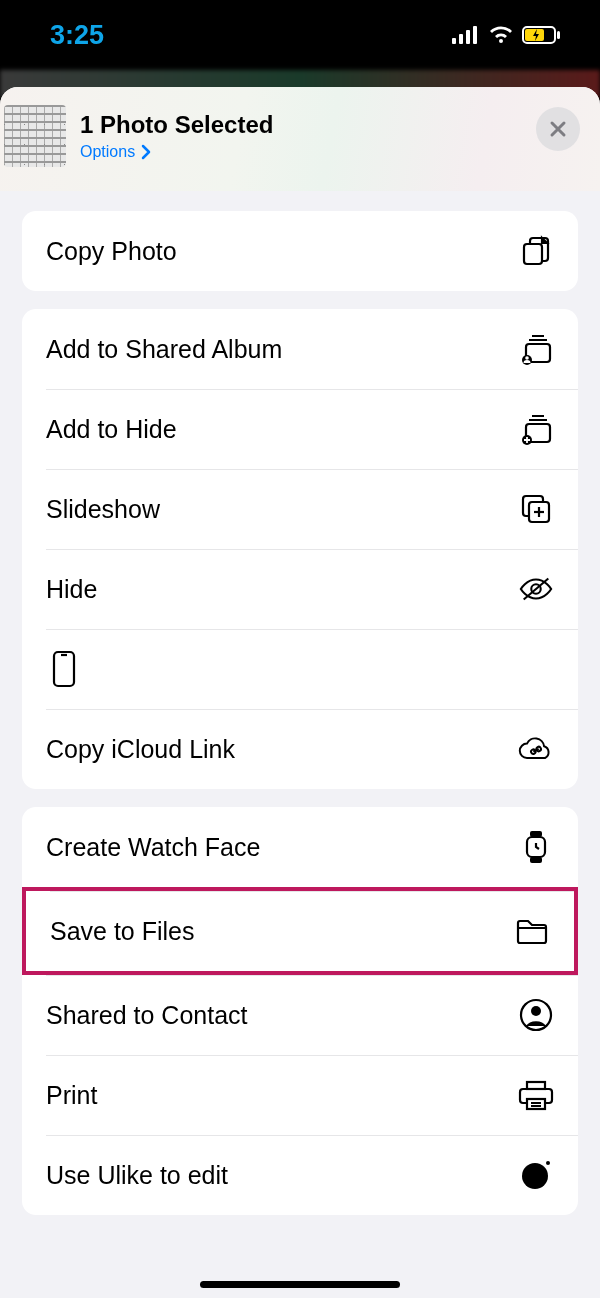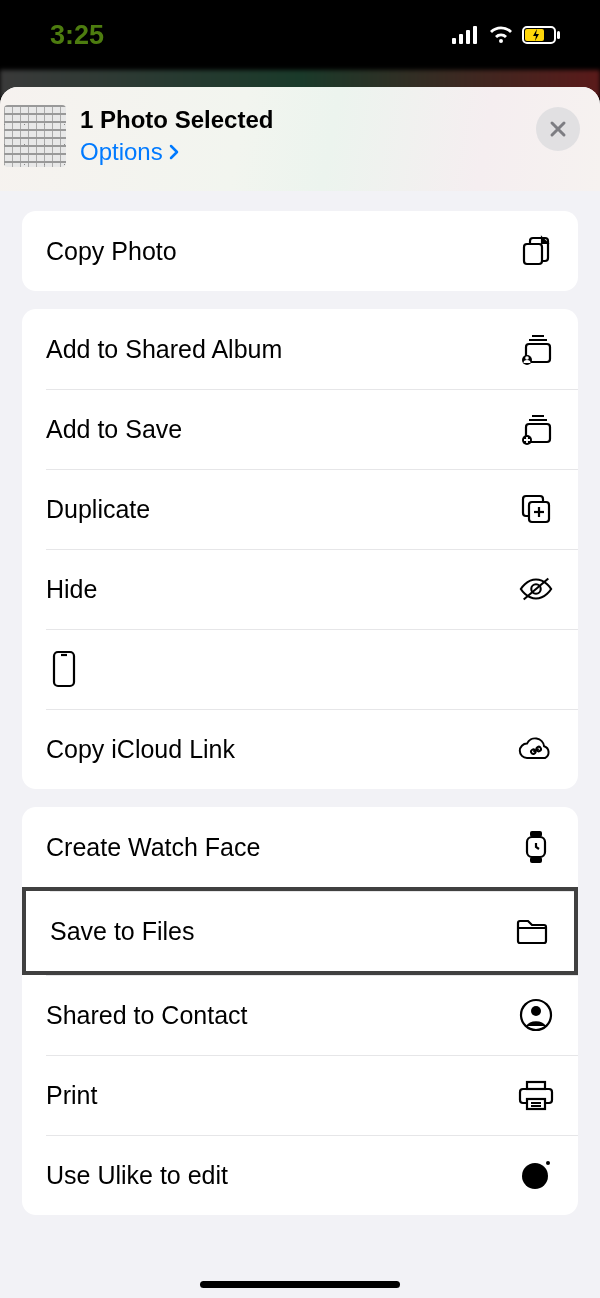--- a/index.html
+++ b/index.html
@@ -10,21 +10,21 @@
       font-family: -apple-system, BlinkMacSystemFont, "Helvetica Neue", sans-serif;
       overflow: hidden;
       position: relative;
     }
     .status-bar {
       height: 70px;
       display: flex;
       justify-content: space-between;
       align-items: center;
       padding: 0 40px 0 50px;
-      color: #4d7c0f;
+      color: #0ea5e9;
     }
     .status-time {
       font-size: 27px;
       font-weight: 600;
     }
     .status-icons {
       display: flex;
       align-items: center;
       gap: 8px;
     }
@@ -67,21 +67,21 @@
     .sheet-title {
       font-size: 24px;
       font-weight: 600;
       color: #000;
     }
     .options-row {
       display: flex;
       align-items: center;
       gap: 6px;
       color: #007aff;
-      font-size: 24px;
+      font-size: 16px;
       margin-top: 4px;
     }
     .close-btn {
       position: absolute;
       right: 20px;
       top: 20px;
       width: 44px;
       height: 44px;
       border-radius: 50%;
       background: #e1e0e2;
@@ -125,21 +125,21 @@
     }
     .row-icon {
       width: 36px;
       height: 36px;
       display: flex;
       align-items: center;
       justify-content: center;
       color: #000;
     }
     .highlight {
-      border: 4px solid #404040;
+      border: 4px solid #be185d;
       align-items: center;
     }
     .home-indicator {
       position: absolute;
       bottom: 10px;
       left: 50%;
       transform: translateX(-50%);
       width: 200px;
       height: 7px;
       background: #000;
@@ -214,34 +214,34 @@
               <rect x="8" y="12" width="24" height="18" rx="3"></rect>
               <line x1="11" y1="8" x2="29" y2="8"></line>
               <line x1="14" y1="4" x2="26" y2="4"></line>
               <circle cx="9" cy="28" r="5" fill="#000" stroke="none"></circle>
               <circle cx="9" cy="26" r="1.8" fill="#fff" stroke="none"></circle>
               <path d="M5.5 31a3.5 3 0 017 0z" fill="#fff" stroke="none"></path>
             </svg>
         </span>
       </div>
       <div class="row">
-        <span class="row-label">Add to Save</span>
+        <span class="row-label">Add to Hide</span>
         <span class="row-icon">
           <svg width="36" height="34" viewBox="0 0 36 34" fill="none" stroke="#000" stroke-width="2.2">
               <rect x="8" y="12" width="24" height="18" rx="3"></rect>
               <line x1="11" y1="8" x2="29" y2="8"></line>
               <line x1="14" y1="4" x2="26" y2="4"></line>
               <circle cx="9" cy="28" r="5" fill="#000" stroke="none"></circle>
               <line x1="9" y1="25" x2="9" y2="31" stroke="#fff" stroke-width="1.8"></line>
               <line x1="6" y1="28" x2="12" y2="28" stroke="#fff" stroke-width="1.8"></line>
             </svg>
         </span>
       </div>
       <div class="row">
-        <span class="row-label">Duplicate</span>
+        <span class="row-label">Slideshow</span>
         <span class="row-icon">
           <svg width="34" height="34" viewBox="0 0 34 34" fill="none" stroke="#000" stroke-width="2.2">
               <rect x="4" y="4" width="20" height="20" rx="3"></rect>
               <rect x="10" y="10" width="20" height="20" rx="3" fill="#fff"></rect>
               <line x1="20" y1="15" x2="20" y2="25"></line>
               <line x1="15" y1="20" x2="25" y2="20"></line>
             </svg>
         </span>
       </div>
       <div class="row">

